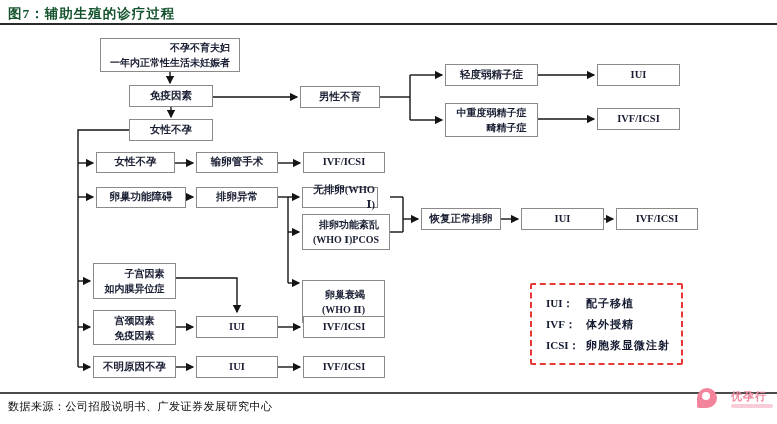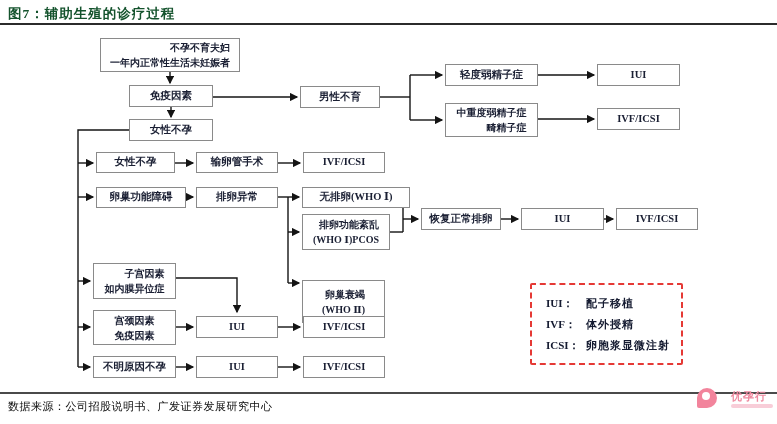--- a/index.html
+++ b/index.html
@@ -90,21 +90,21 @@
   <div class="node small" style="left:445px;top:103px;width:93px;height:34px">中重度弱精子症
 畸精子症</div>
   <div class="node" style="left:597px;top:64px;width:83px;height:22px">IUI</div>
   <div class="node" style="left:597px;top:108px;width:83px;height:22px">IVF/ICSI</div>
   <div class="node" style="left:129px;top:119px;width:84px;height:22px">女性不孕</div>
   <div class="node" style="left:96px;top:152px;width:79px;height:21px">女性不孕</div>
   <div class="node" style="left:196px;top:152px;width:82px;height:21px">输卵管手术</div>
   <div class="node" style="left:303px;top:152px;width:82px;height:21px">IVF/ICSI</div>
   <div class="node" style="left:96px;top:187px;width:90px;height:21px">卵巢功能障碍</div>
   <div class="node" style="left:196px;top:187px;width:82px;height:21px">排卵异常</div>
-  <div class="node" style="left:302px;top:187px;width:108px;height:21px">无排卵(WHO Ⅰ)</div>
+  <div class="node" style="left:302px;top:187px;width:76px;height:21px">无排卵(WHO Ⅰ)</div>
   <div class="node small" style="left:302px;top:214px;width:88px;height:36px">排卵功能紊乱
 (WHO Ⅰ)PCOS</div>
   <div class="node small" style="left:302px;top:280px;width:83px;height:43px">卵巢衰竭
 (WHO Ⅱ)</div>
   <div class="node" style="left:421px;top:208px;width:80px;height:22px">恢复正常排卵</div>
   <div class="node" style="left:521px;top:208px;width:83px;height:22px">IUI</div>
   <div class="node" style="left:616px;top:208px;width:82px;height:22px">IVF/ICSI</div>
   <div class="node small" style="left:93px;top:263px;width:83px;height:36px">子宫因素
 如内膜异位症</div>
   <div class="node small" style="left:93px;top:310px;width:83px;height:35px">宫颈因素

